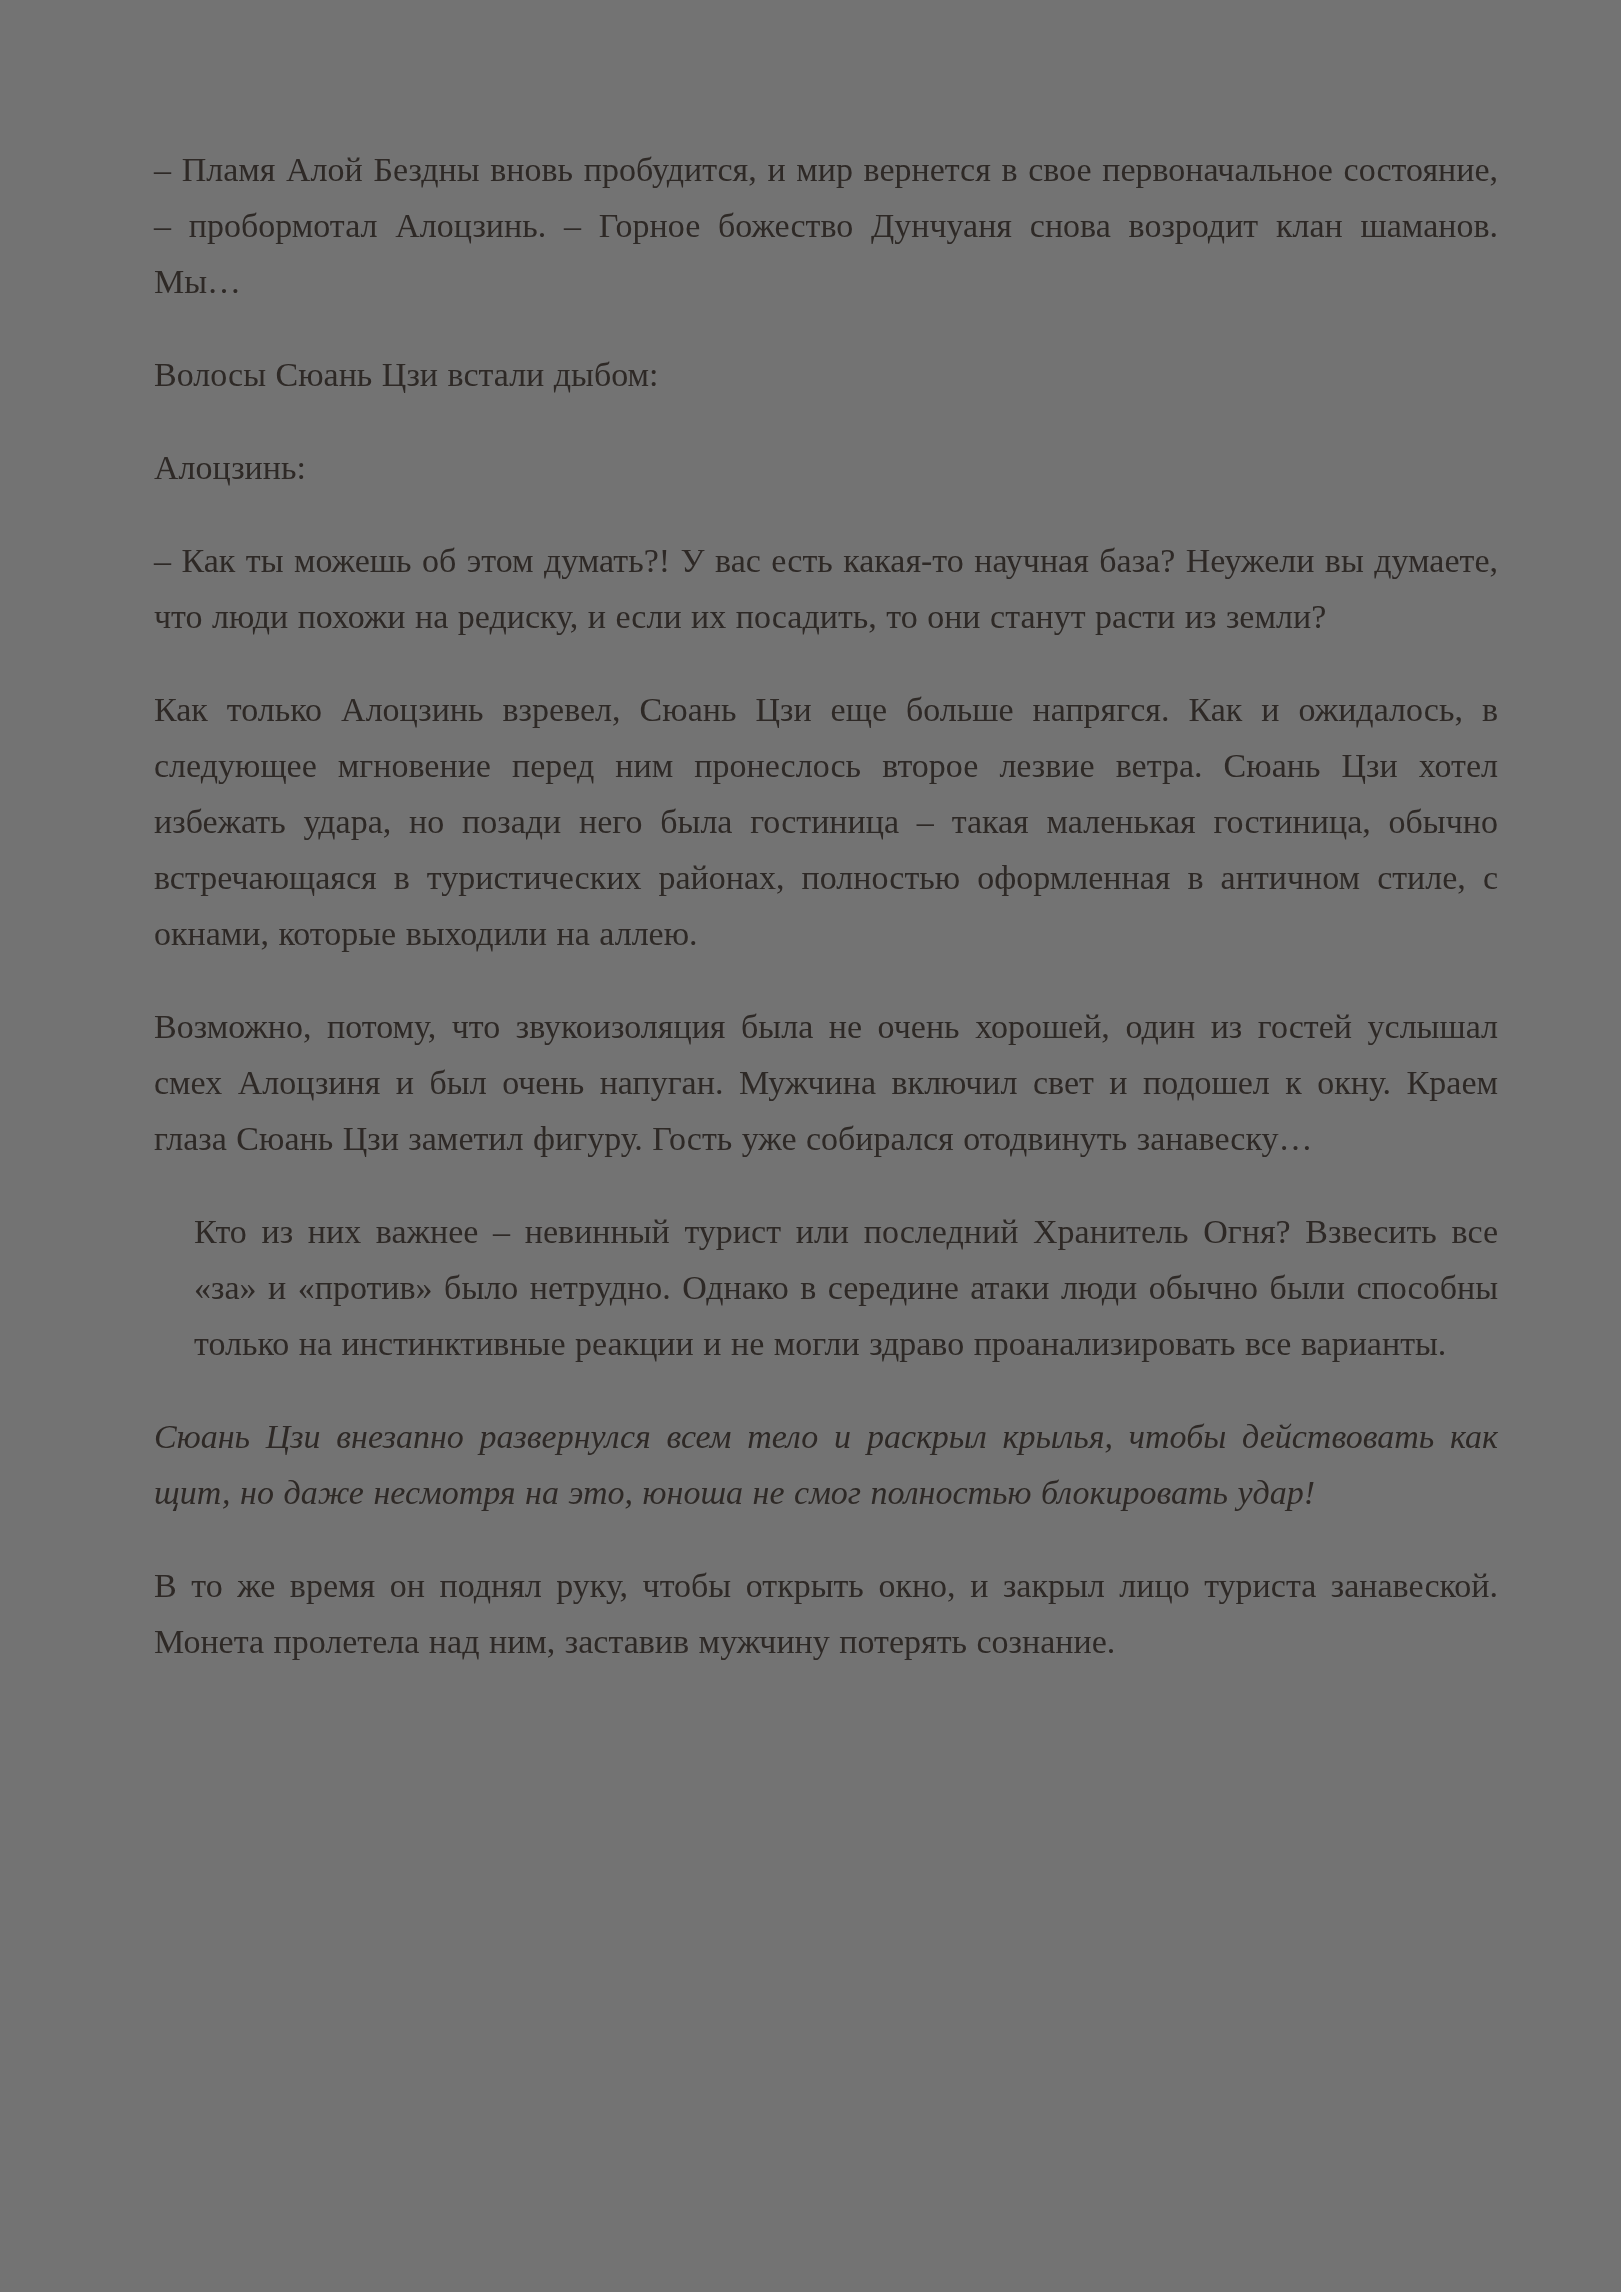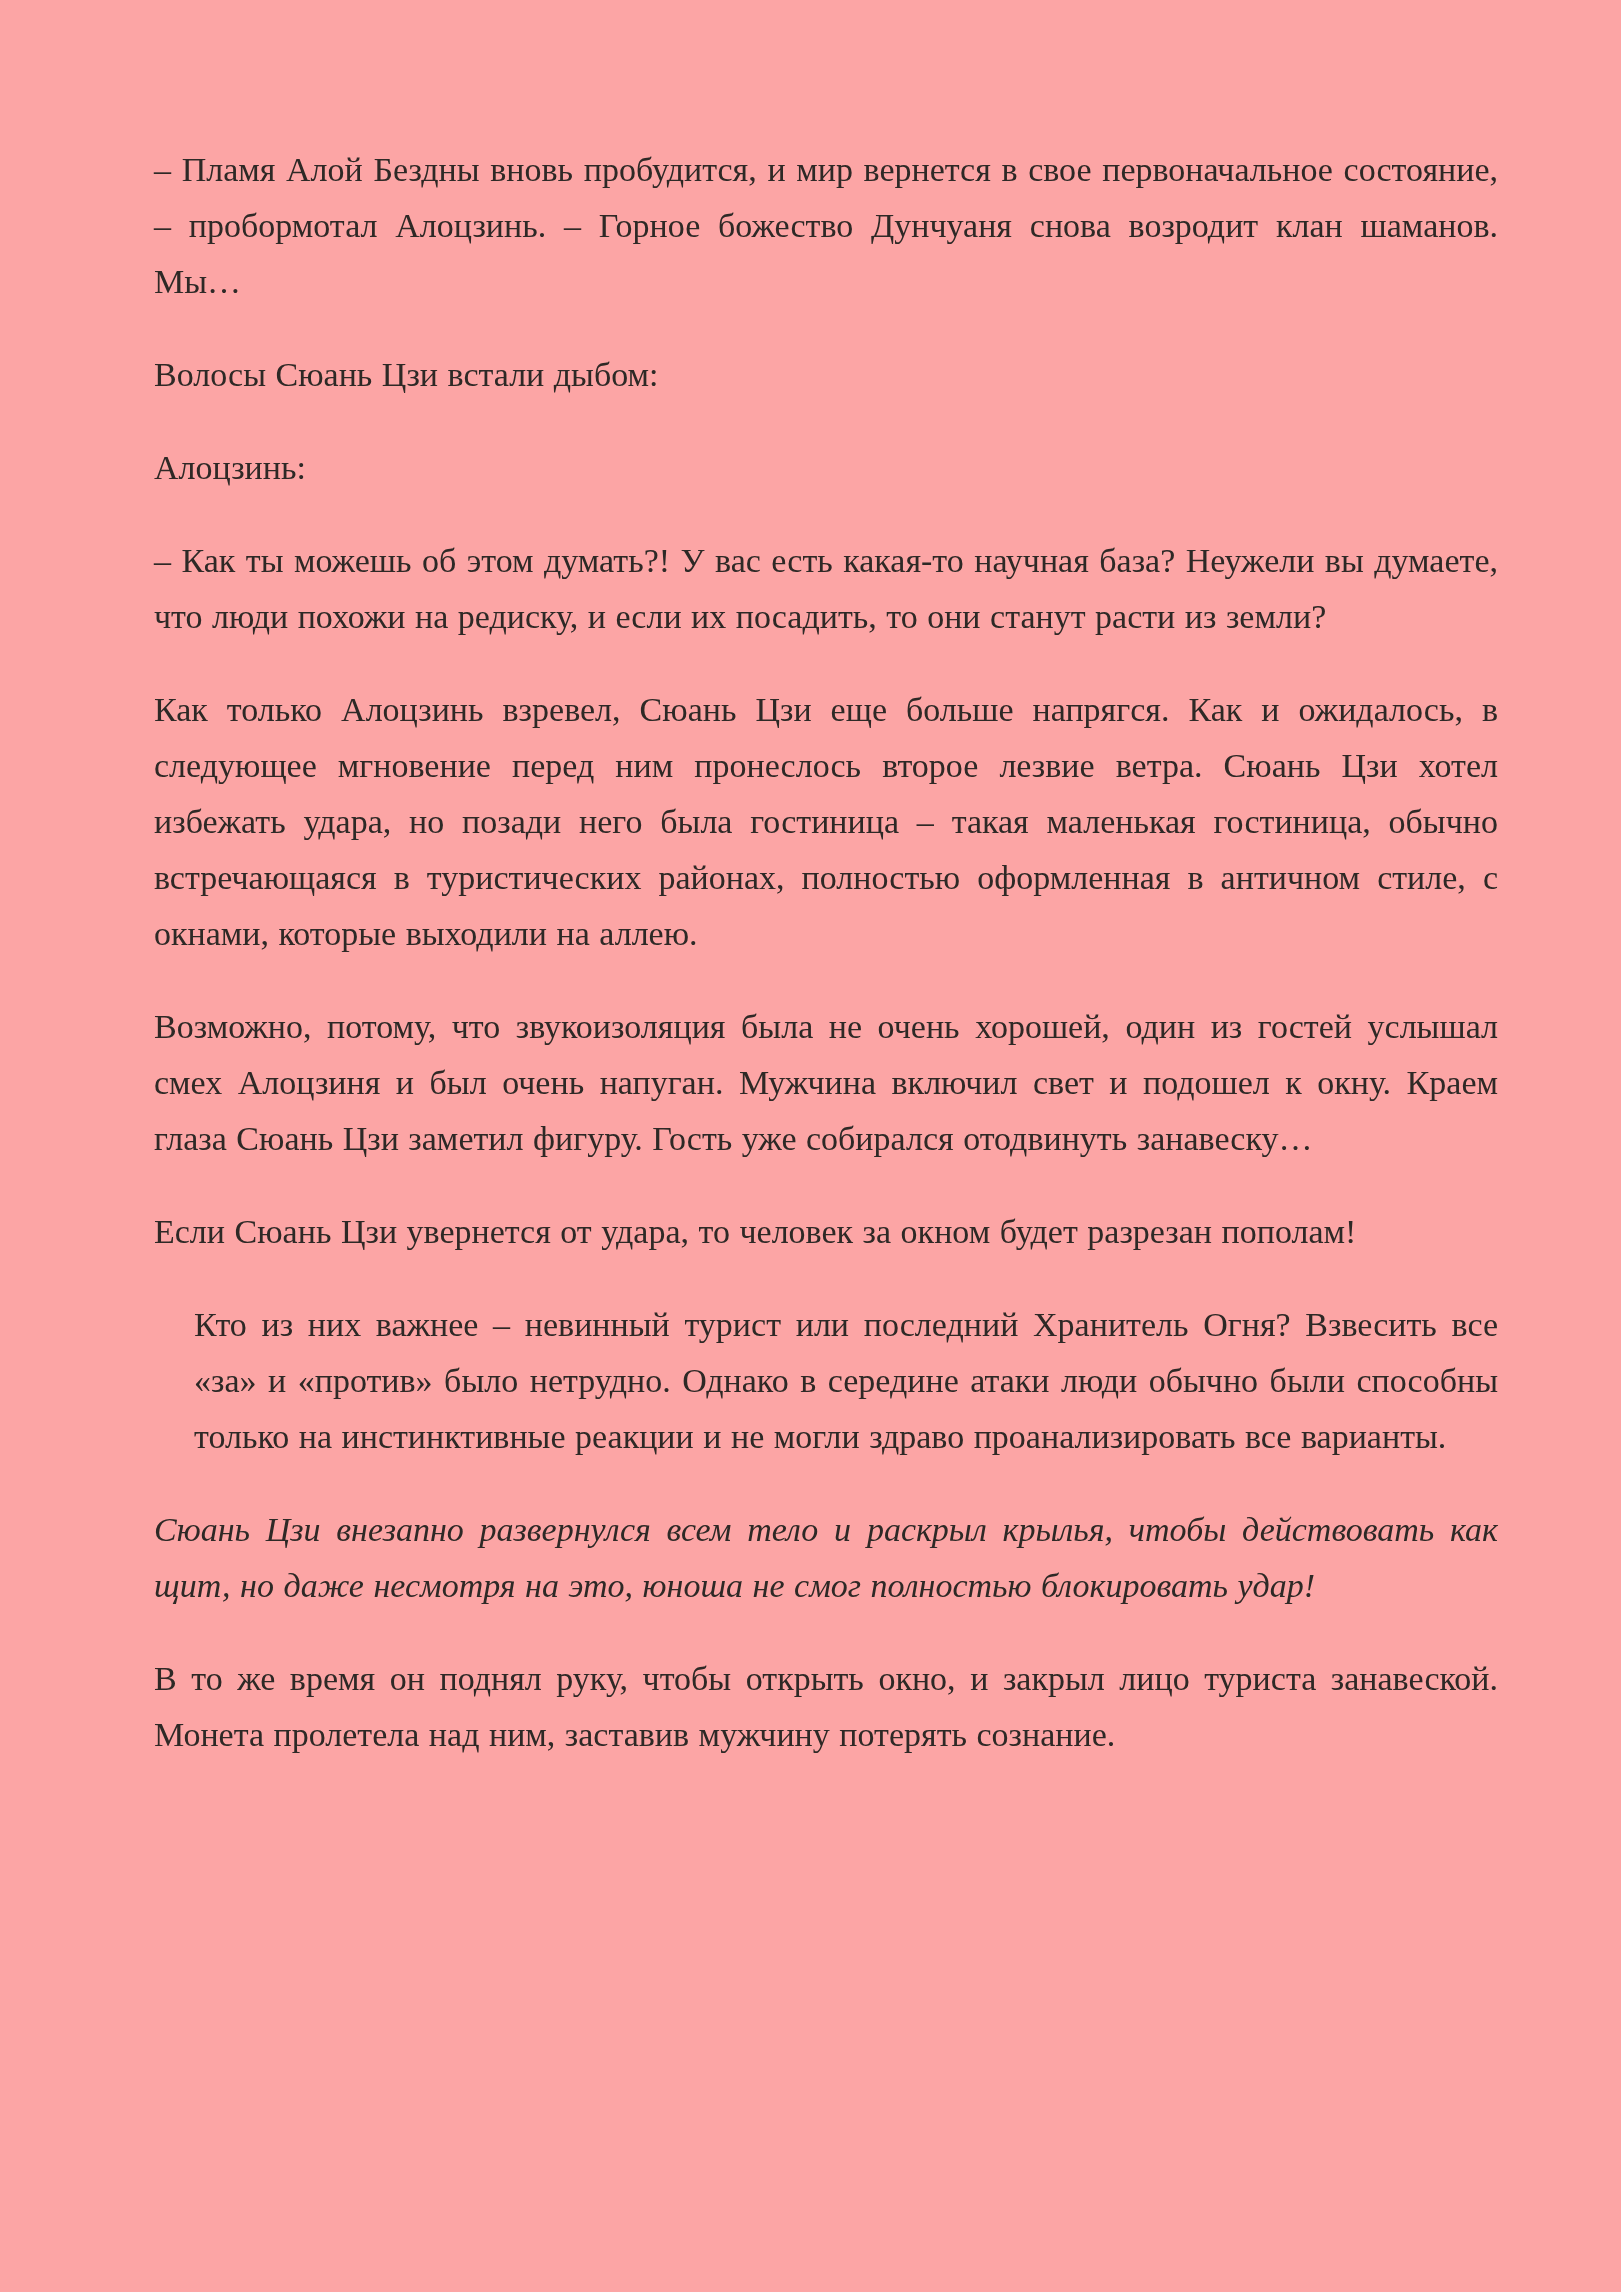--- a/index.html
+++ b/index.html
@@ -27,27 +27,26 @@
     color: #2e2926;
     text-align: justify;
     text-justify: inter-word;
     hyphens: none;
     word-spacing: 1px;
   }
 </style>
 </head>
 <body style="background: rgb(251, 230, 217);">
 
-<main class="page" style="background: #fca5a5;">
+<main class="page" style="background: #737373;">
   <div class="text-column" id="text-column">
       <p class="para" style="color: rgb(46, 41, 38);">– Пламя Алой Бездны вновь пробудится, и мир вернется в свое первоначальное состояние, – пробормотал Алоцзинь. – Горное божество Дунчуаня снова возродит клан шаманов. Мы…</p>
       <p class="para" style="color: rgb(46, 41, 38);">Волосы Сюань Цзи встали дыбом:</p>
       <p class="para" style="color: rgb(46, 41, 38);">Алоцзинь:</p>
       <p class="para" style="color: rgb(46, 41, 38);">– Как ты можешь об этом думать?! У вас есть какая-то научная база? Неужели вы думаете, что люди похожи на редиску, и если их посадить, то они станут расти из земли?</p>
       <p class="para" style="color: rgb(46, 41, 38);">Как только Алоцзинь взревел, Сюань Цзи еще больше напрягся. Как и ожидалось, в следующее мгновение перед ним пронеслось второе лезвие ветра. Сюань Цзи хотел избежать удара, но позади него была гостиница – такая маленькая гостиница, обычно встречающаяся в туристических районах, полностью оформленная в античном стиле, с окнами, которые выходили на аллею.</p>
       <p class="para" style="color: rgb(46, 41, 38);">Возможно, потому, что звукоизоляция была не очень хорошей, один из гостей услышал смех Алоцзиня и был очень напуган. Мужчина включил свет и подошел к окну. Краем глаза Сюань Цзи заметил фигуру. Гость уже собирался отодвинуть занавеску…</p>
-      <p class="para" style="color: rgb(46, 41, 38);">Если Сюань Цзи увернется от удара, то человек за окном будет разрезан пополам!</p>
       <p class="para" style="color: rgb(46, 41, 38); margin-left: 40px;">Кто из них важнее – невинный турист или последний Хранитель Огня? Взвесить все «за» и «против» было нетрудно. Однако в середине атаки люди обычно были способны только на инстинктивные реакции и не могли здраво проанализировать все варианты.</p>
       <p class="para" style="color: rgb(46, 41, 38); font-style: italic;">Сюань Цзи внезапно развернулся всем тело и раскрыл крылья, чтобы действовать как щит, но даже несмотря на это, юноша не смог полностью блокировать удар!</p>
       <p class="para" style="color: rgb(46, 41, 38);">В то же время он поднял руку, чтобы открыть окно, и закрыл лицо туриста занавеской. Монета пролетела над ним, заставив мужчину потерять сознание.</p>
     </div>
 </main>
 
 
 </body></html>

